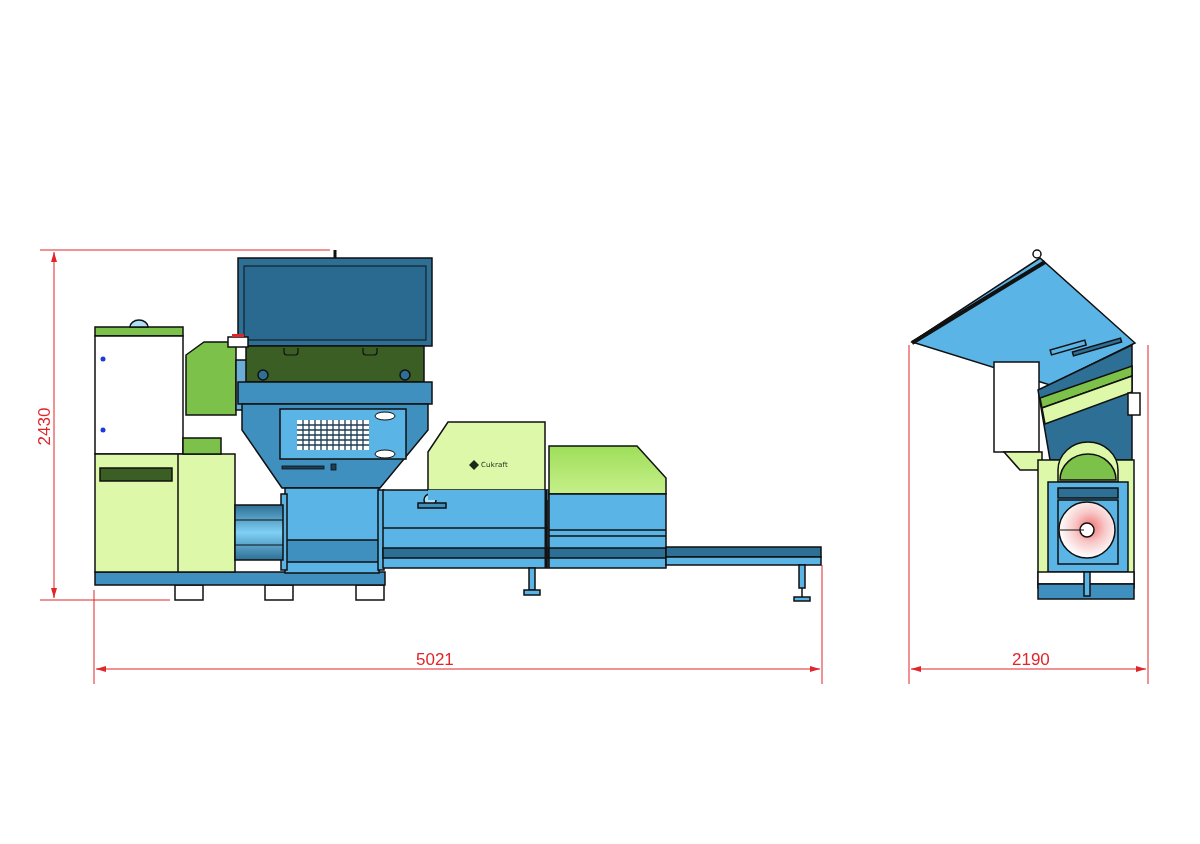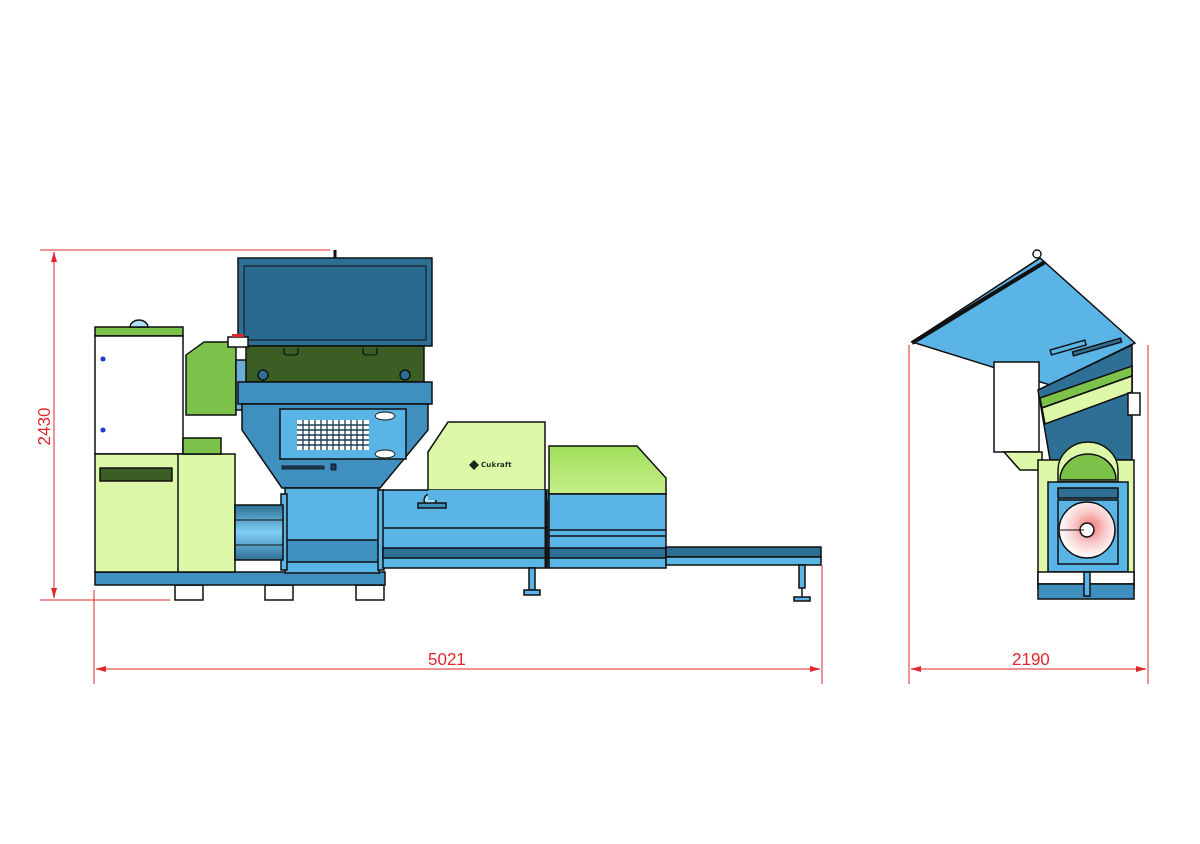--- a/index.html
+++ b/index.html
@@ -2,21 +2,21 @@
 <html><head>
   <meta charset="utf-8">
   <style>
     html, body { margin: 0; padding: 0; background: #ffffff; }
     body { width: 1200px; height: 844px; position: relative; overflow: hidden;
            font-family: "Liberation Sans", sans-serif; }
     #drawing { position: absolute; left: 0; top: 0; width: 1200px; height: 844px; }
     .dim-label { position: absolute; color: #e0262a; font-family: "Liberation Sans", sans-serif;
                  font-size: 17px; line-height: 1; white-space: nowrap; }
     .dim-v { transform: rotate(-90deg); transform-origin: center; }
-    .logo-text { position: absolute; font-family: "DejaVu Sans", sans-serif; font-weight: bold;
+    .logo-text { position: absolute; font-family: "DejaVu Sans", sans-serif; font-weight: normal;
                  font-size: 7px; color: #1a2a1a; letter-spacing: 0.2px; text-align: center; }
   </style>
 </head>
 <body>
 
 <svg id="drawing" viewBox="0 0 1200 844" xmlns="http://www.w3.org/2000/svg">
   <defs>
     <linearGradient id="limeGrad" x1="0" y1="0" x2="0" y2="1">
       <stop offset="0" stop-color="#9ede5a"></stop>
       <stop offset="1" stop-color="#c6f08a"></stop>
@@ -187,16 +187,16 @@
     <circle cx="1087" cy="530" r="7" fill="#fff"></circle>
     <line x1="1060" y1="530" x2="1084" y2="530" stroke-width="1"></line>
 
     <rect x="1038" y="572" width="96" height="12" fill="#fff"></rect>
     <rect x="1038" y="584" width="96" height="15" fill="#3f8fbf"></rect>
     <rect x="1084" y="572" width="6" height="24" fill="#5ab4e6"></rect>
   </g>
 </svg>
 
 <div class="dim-label dim-v" style="left:26px; top:418px;">2430</div>
-<div class="dim-label" style="left:428px; top:651px;">5021</div>
+<div class="dim-label" style="left:416px; top:651px;">5021</div>
 <div class="dim-label" style="left:1012px; top:651px;">2190</div>
 
 <div class="logo-text" style="left:481px; top:461px;">Cukraft</div>
 
 </body></html>

